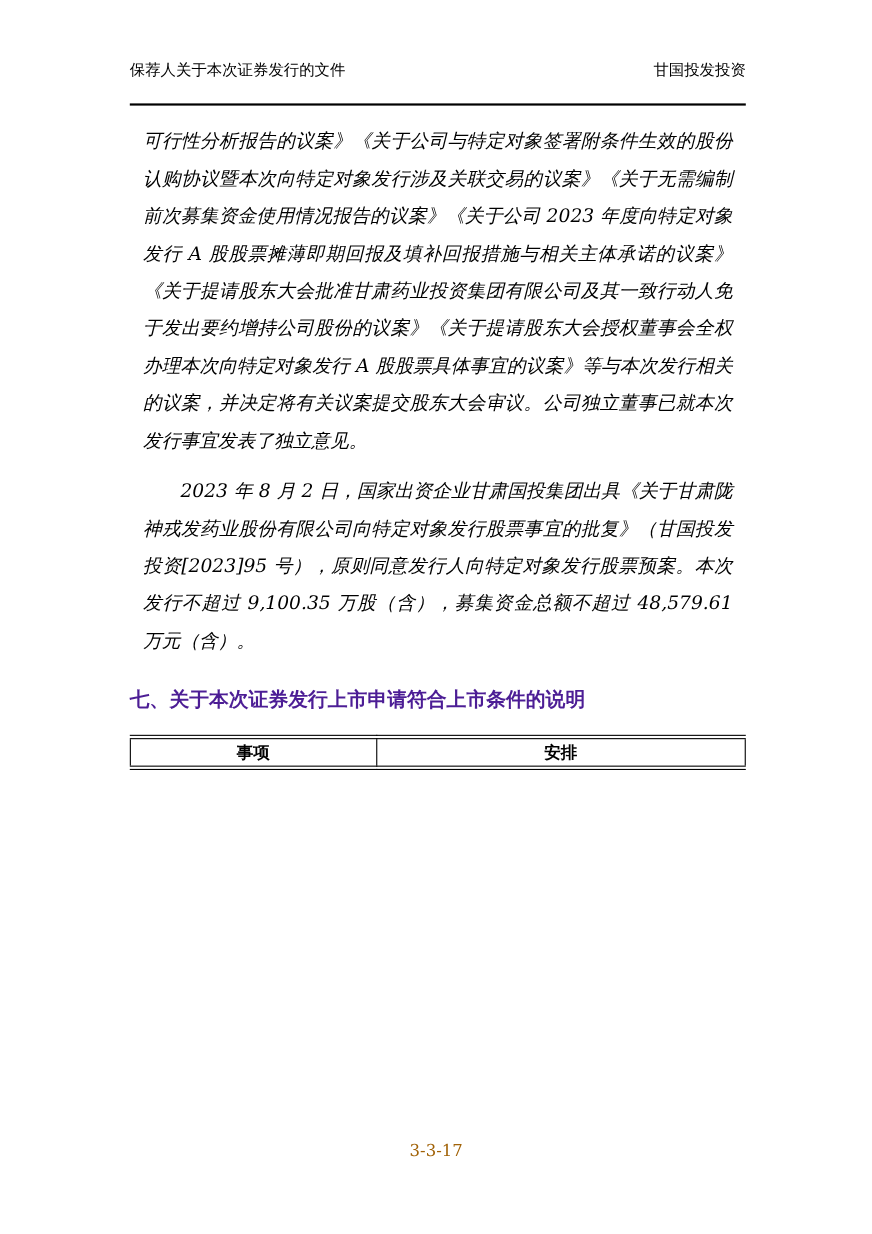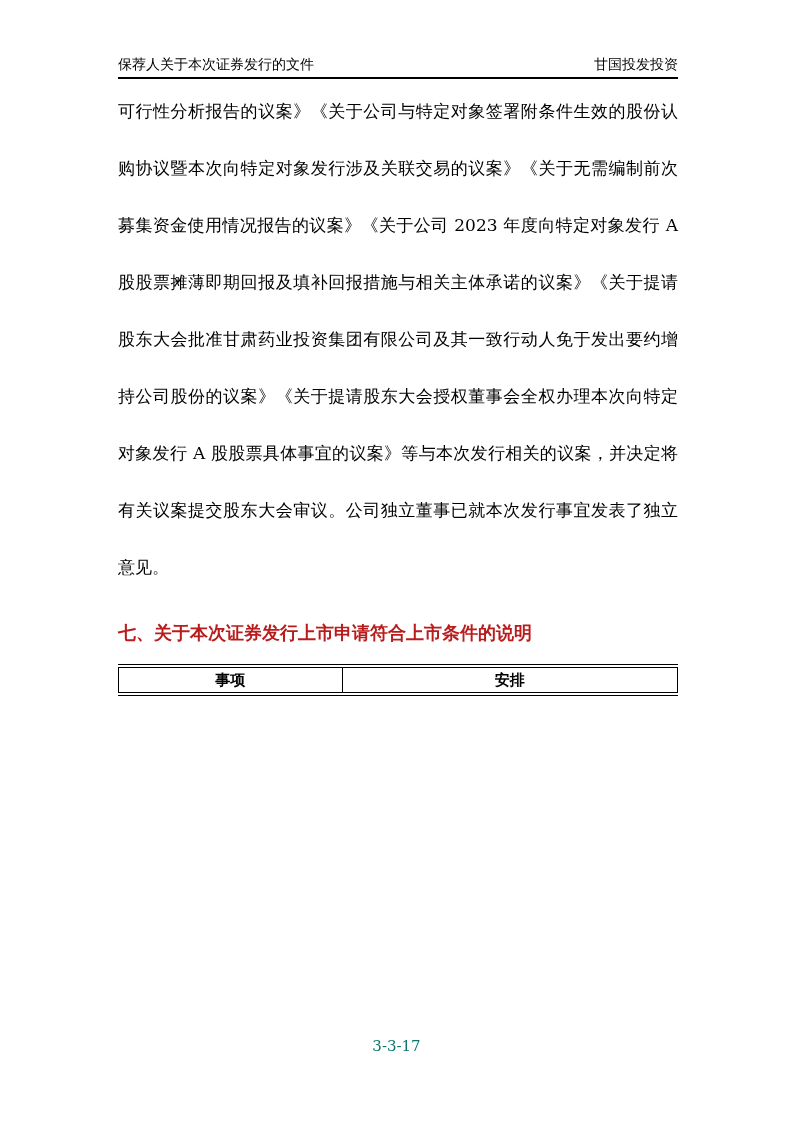--- a/index.html
+++ b/index.html
@@ -18,44 +18,45 @@
     overflow: hidden;
     box-sizing: border-box;
     padding: 55px 115px 0 118px;
   }
   .doc-header {
     display: flex;
     justify-content: space-between;
     align-items: flex-start;
     font-size: 14px;
     line-height: 18px;
-    padding-bottom: 4px;
+    padding-bottom: 21px;
     border-bottom: 2px solid #000000;
   }
   .doc-body {
     padding-top: 4px;
   }
   .doc-body p {
-    margin: 0;
+    margin: 12px;
     font-size: 17px;
-    line-height: 57px;
+    line-height: 34px;
     text-align: justify;
     text-justify: inter-ideograph;
     text-indent: 2em;
+    font-style: italic;
   }
   .doc-body p.no-indent {
     text-indent: 0;
   }
   h2.section-heading {
     margin: 24px 0 14px 0;
     font-family: "DejaVu Sans", "Liberation Sans", sans-serif;
     font-weight: bold;
     font-size: 18px;
     line-height: 26px;
-    color: #b91c1c;
+    color: #4c1d95;
   }
   table.supervision-table {
     width: 100%;
     margin-top: 18px;
     border-collapse: collapse;
     border-top: 4px double #000000;
     border-bottom: 4px double #000000;
     border-left: 1px solid #000000;
     border-right: 1px solid #000000;
     font-size: 15px;
@@ -79,36 +80,37 @@
   .col-item { width: 40%; }
   .col-arrangement { width: 60%; }
   .doc-footer {
     position: absolute;
     left: 0;
     top: 1036px;
     width: 100%;
     text-align: center;
     font-size: 15px;
     line-height: 20px;
-    color: #0f766e;
+    color: #a16207;
   }
 </style>
 </head>
 <body>
 
 <div class="page">
 
   <div class="doc-header">
     <span>保荐人关于本次证券发行的文件</span>
     <span>甘国投发投资</span>
   </div>
 
   <div class="doc-body">
 
     <p class="no-indent">可行性分析报告的议案》《关于公司与特定对象签署附条件生效的股份认购协议暨本次向特定对象发行涉及关联交易的议案》《关于无需编制前次募集资金使用情况报告的议案》《关于公司 2023 年度向特定对象发行 A 股股票摊薄即期回报及填补回报措施与相关主体承诺的议案》《关于提请股东大会批准甘肃药业投资集团有限公司及其一致行动人免于发出要约增持公司股份的议案》《关于提请股东大会授权董事会全权办理本次向特定对象发行 A 股股票具体事宜的议案》等与本次发行相关的议案，并决定将有关议案提交股东大会审议。公司独立董事已就本次发行事宜发表了独立意见。</p>
+    <p>2023 年 8 月 2 日，国家出资企业甘肃国投集团出具《关于甘肃陇神戎发药业股份有限公司向特定对象发行股票事宜的批复》（甘国投发投资[2023]95 号），原则同意发行人向特定对象发行股票预案。本次发行不超过 9,100.35 万股（含），募集资金总额不超过 48,579.61 万元（含）。</p>
 
     <h2 class="section-heading">七、关于本次证券发行上市申请符合上市条件的说明</h2>
 
 
 
     <table class="supervision-table">
       <thead>
         <tr>
           <th class="col-item">事项</th>
           <th class="col-arrangement">安排</th>

